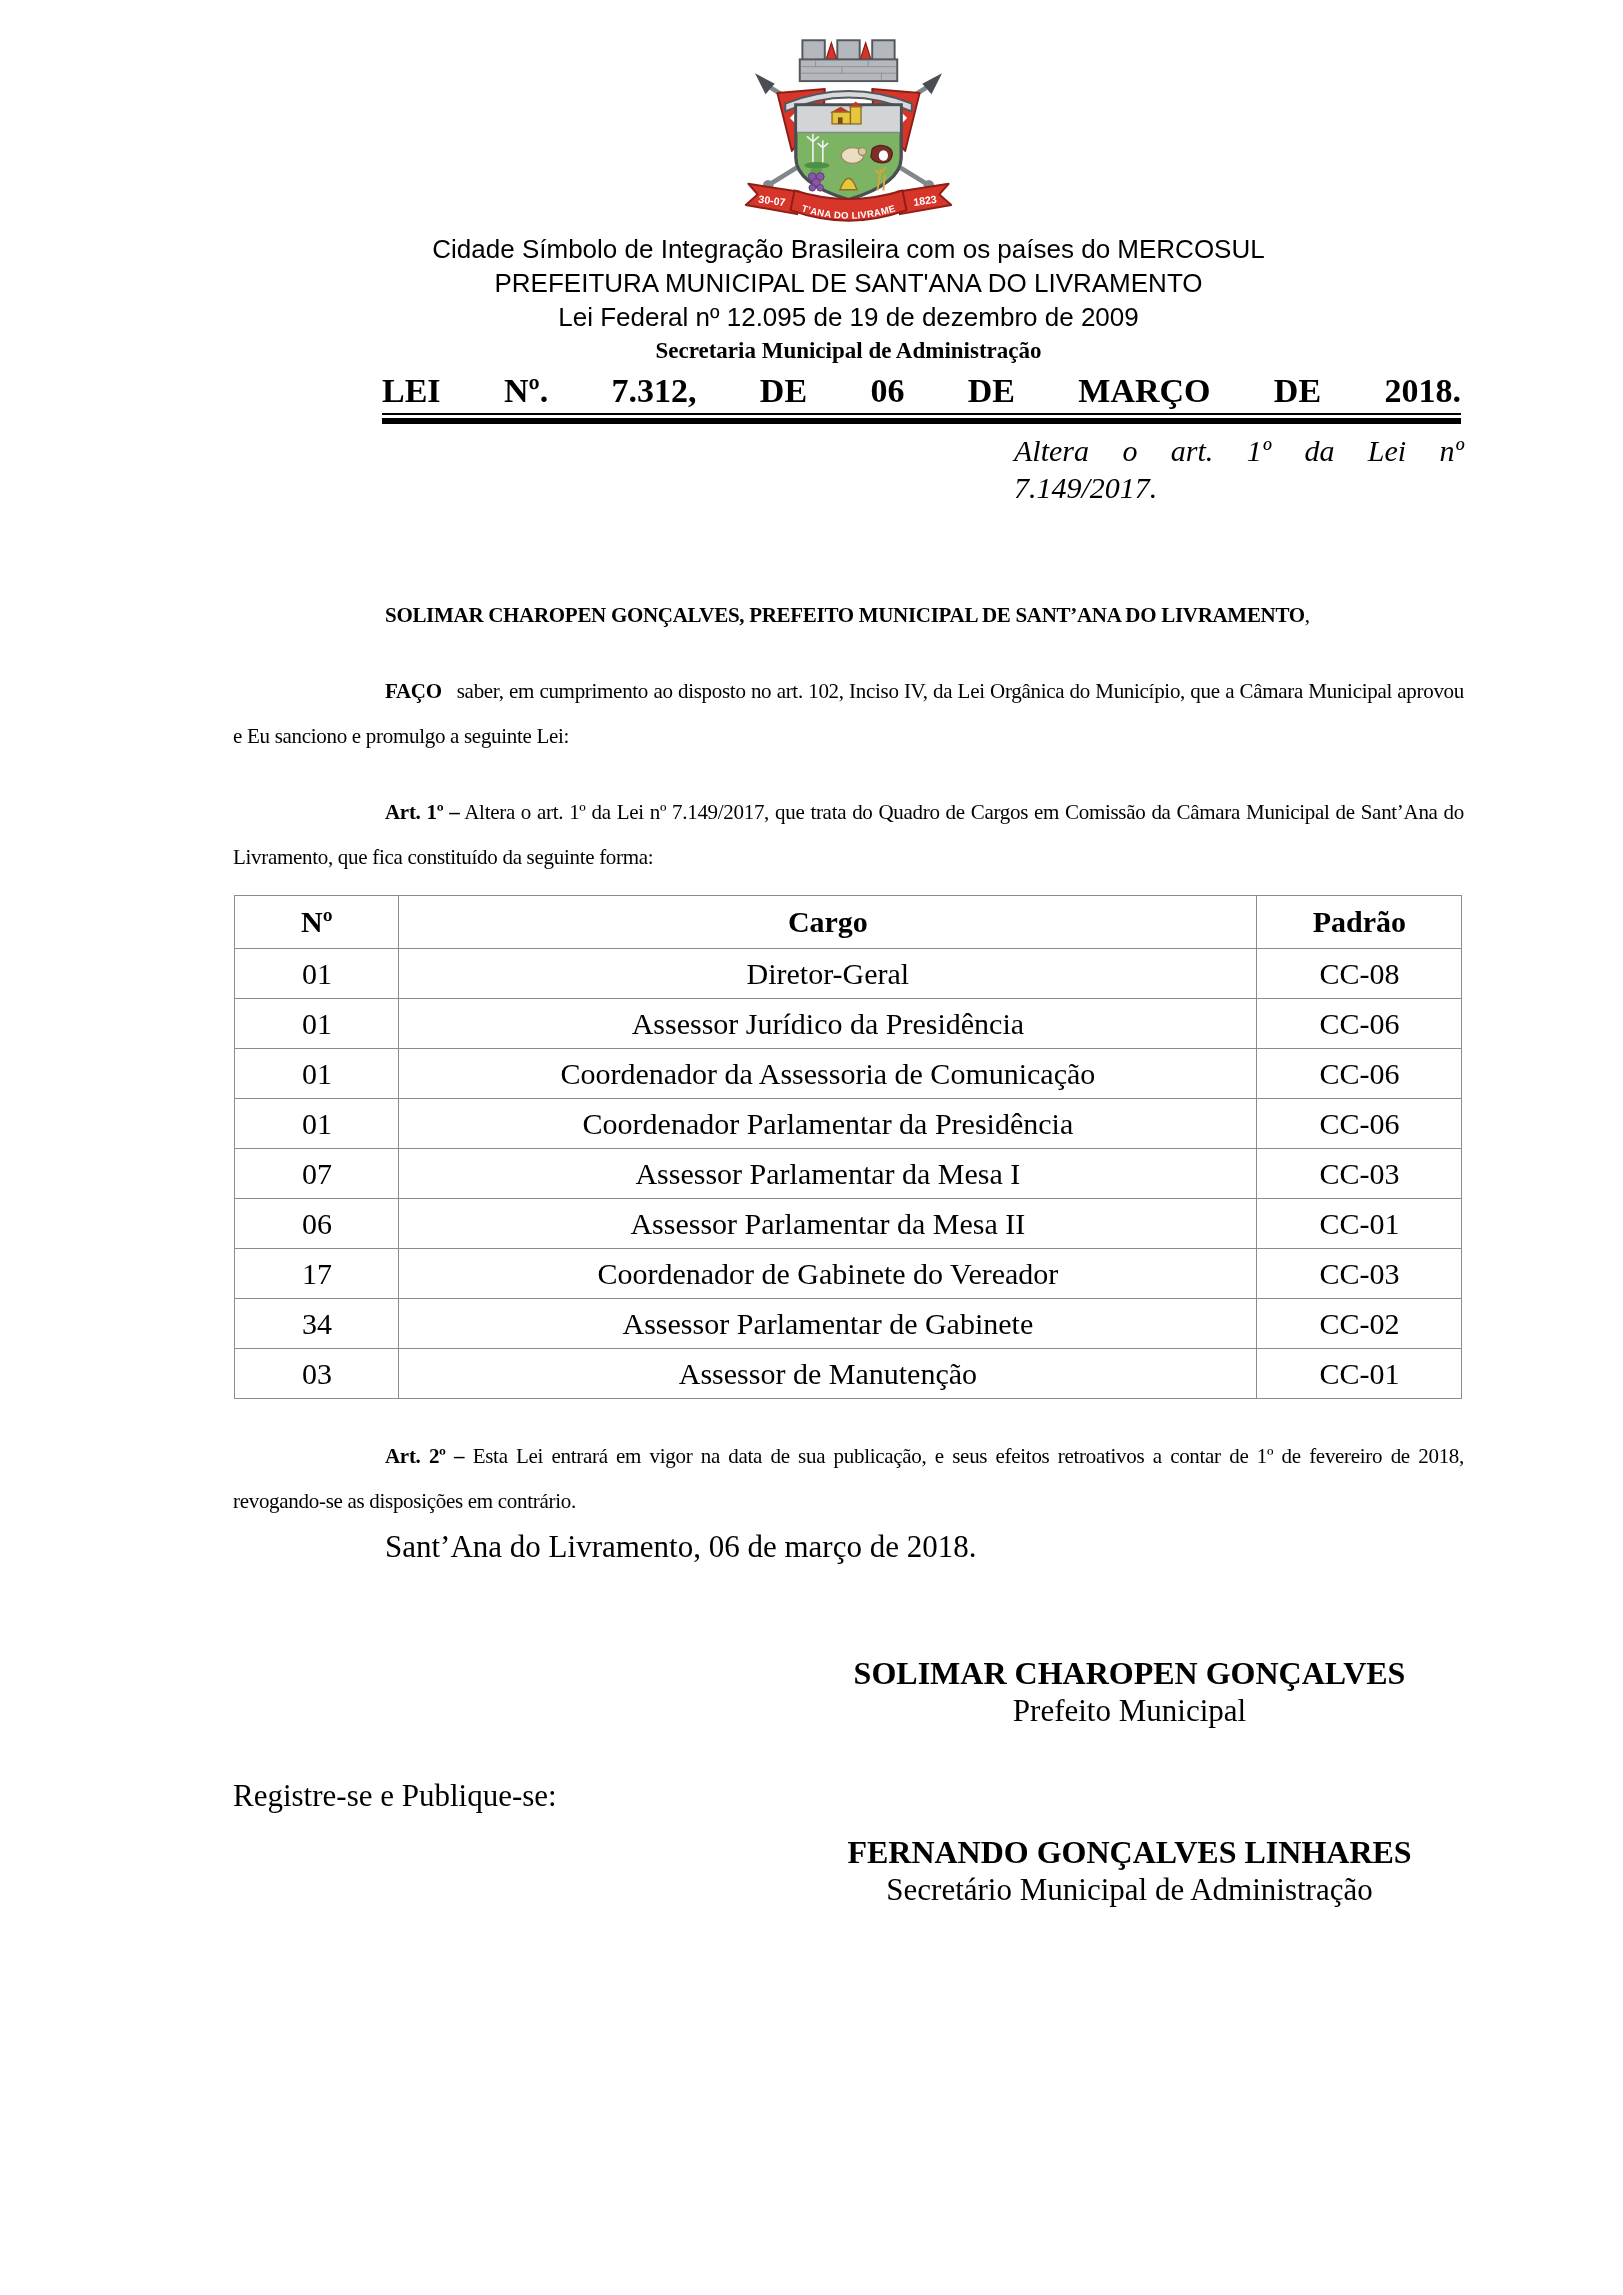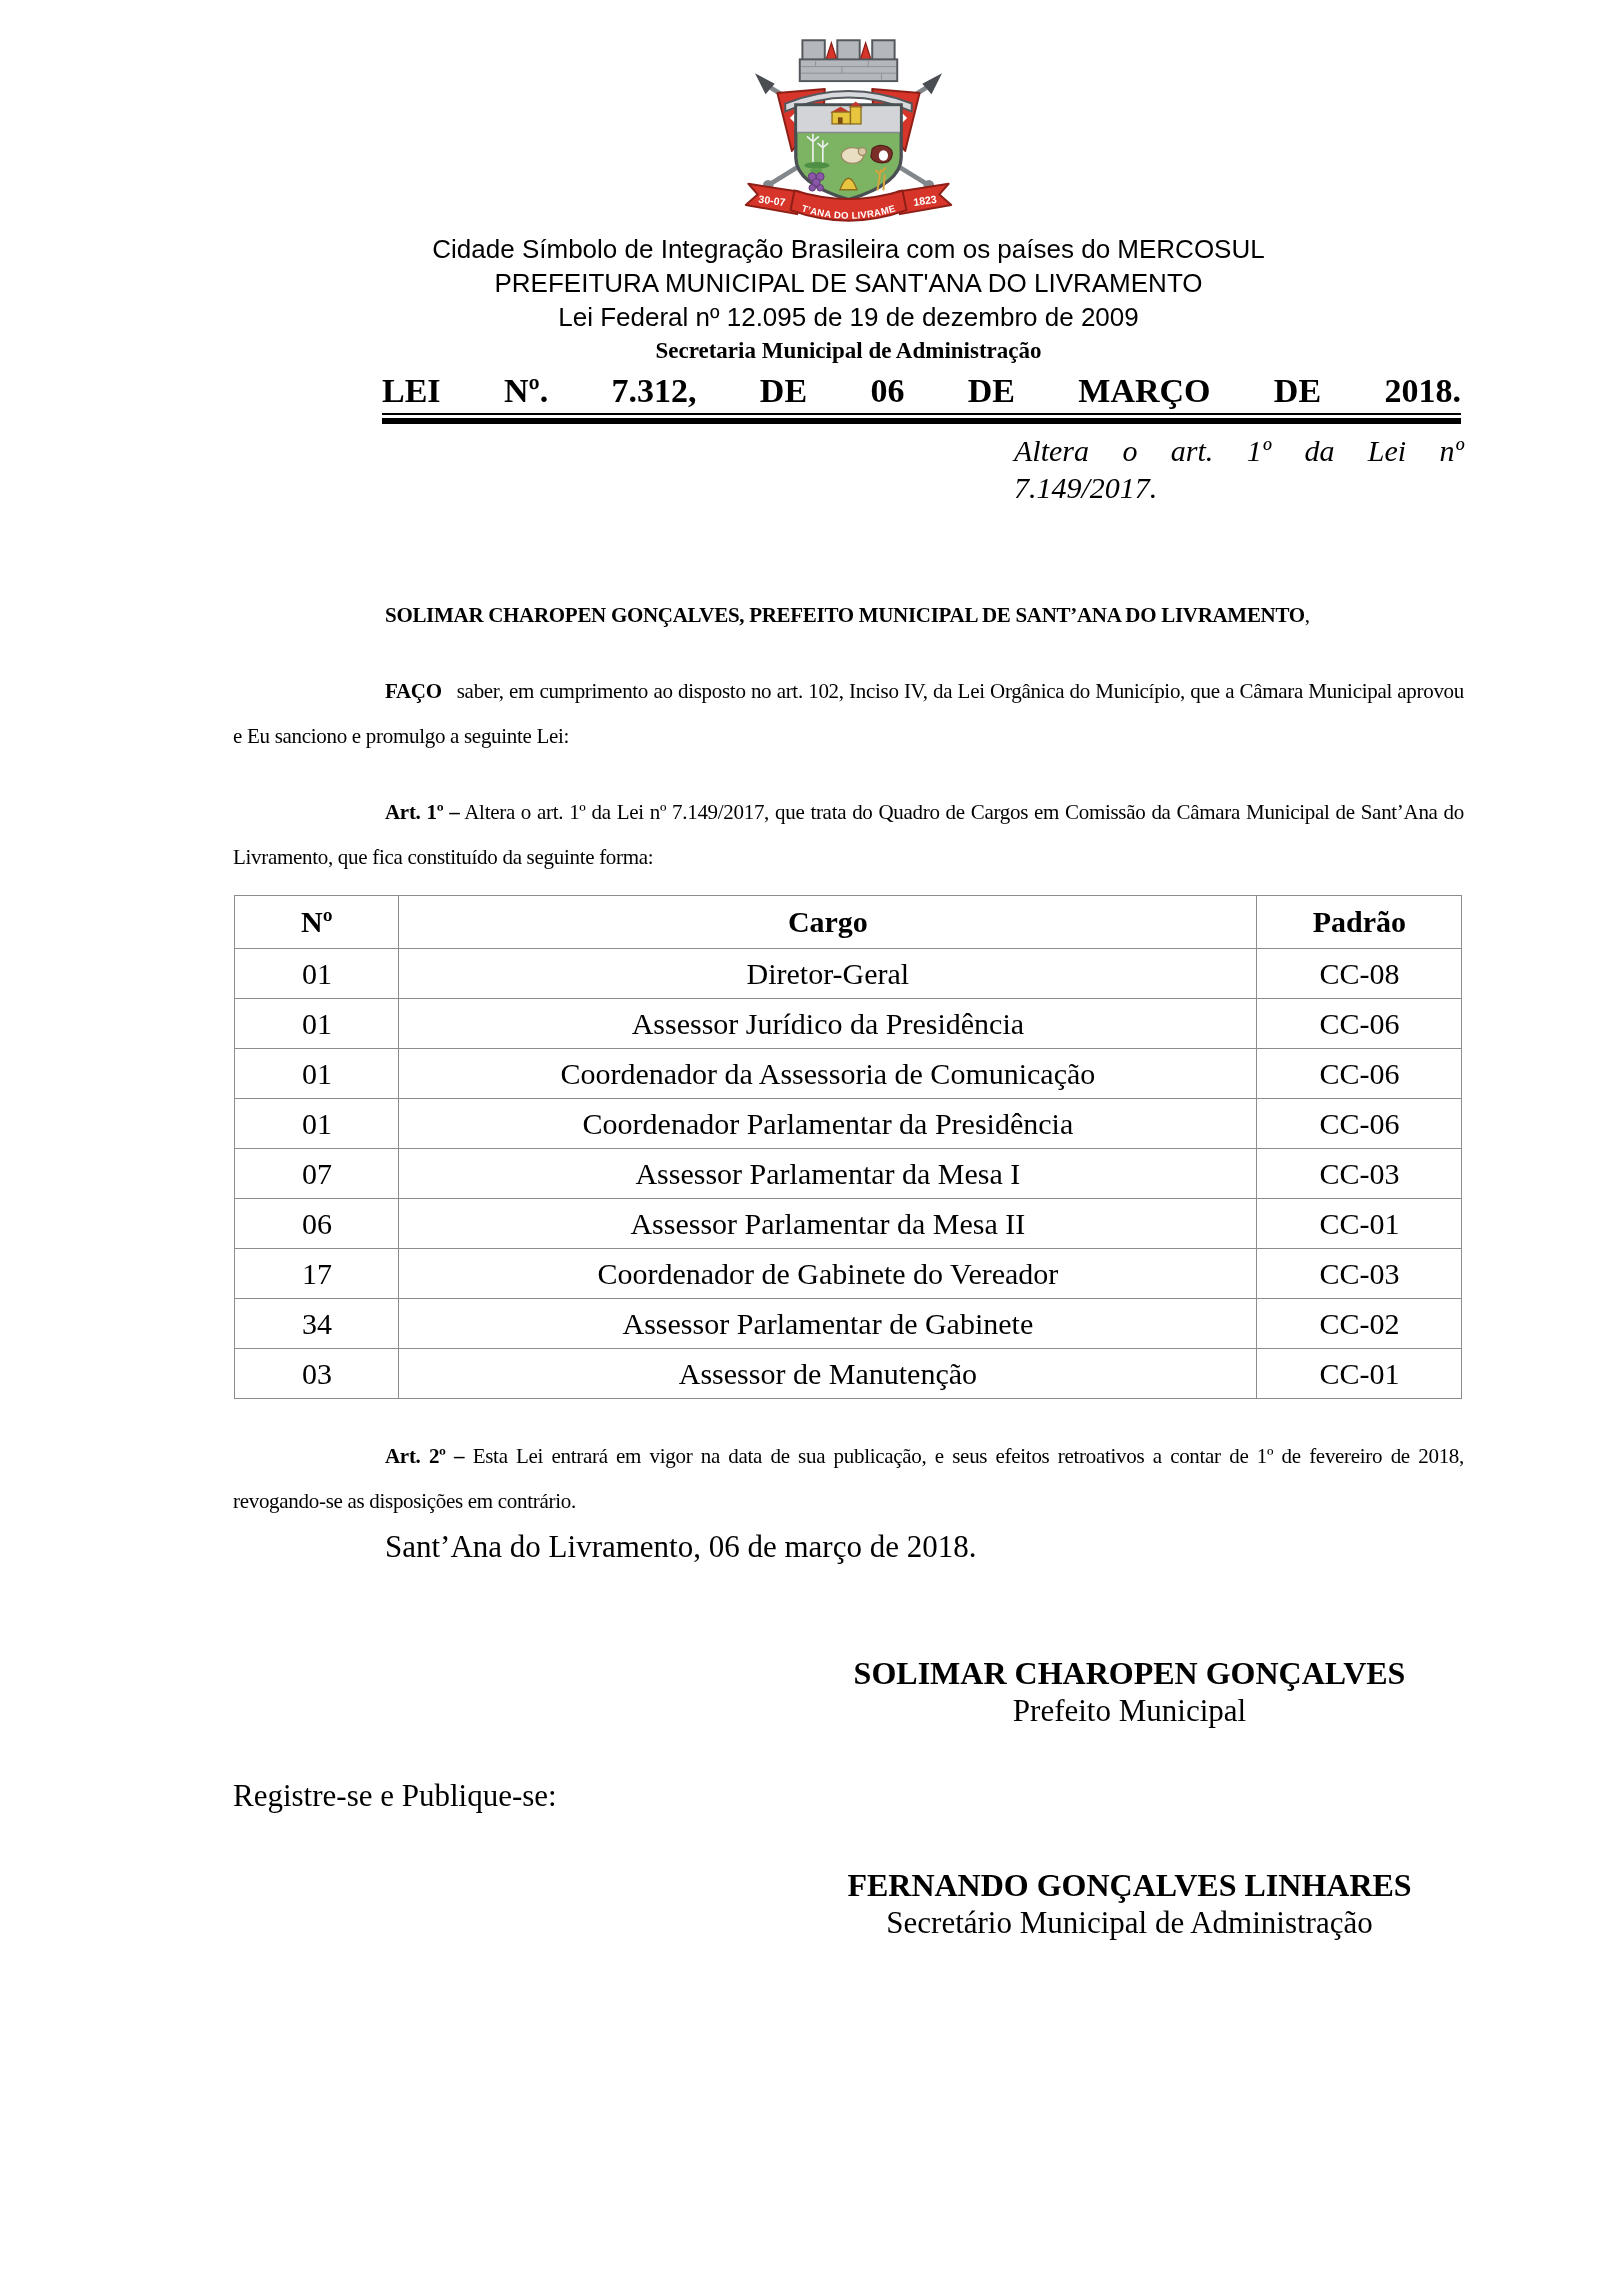--- a/index.html
+++ b/index.html
@@ -53,21 +53,21 @@
     border:1.4px solid #8c8c8c; height:50px; vertical-align:middle;
     font-weight:normal; padding:0;
   }
   table.quadro th { font-weight:bold; text-align:center; height:53px; }
   td.cell-n, td.cell-padrao { text-align:center; }
   td.cell-cargo { text-align:center; padding-left:20px; }
 
   
   .sig { width:677px; margin-left:558px; text-align:center; }
   .sig1 { margin-top:85px; }
-  .sig2 { margin-top:48px; }
+  .sig2 { margin-top:15px; }
   .sig-name { font-weight:bold; font-size:32px; line-height:38px; }
   .sig-role { font-size:31px; line-height:37px; }
   .registre { margin-top:44px; font-size:31px; line-height:45px; }
 
   svg text { font-family:"Liberation Sans", sans-serif; }
 </style>
 </head>
 <body>
 
 <div class="page">

